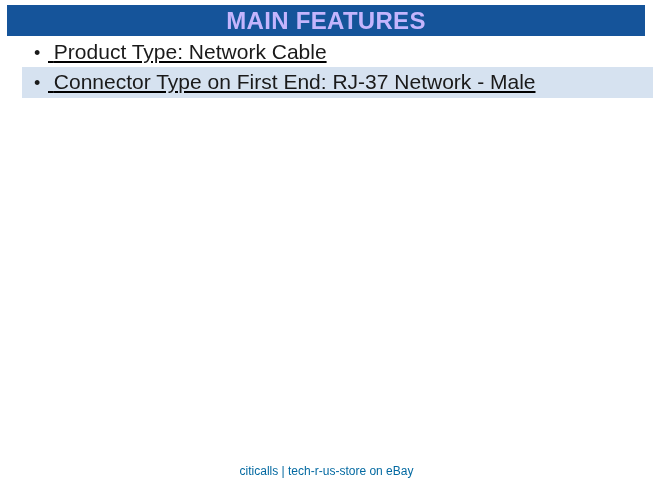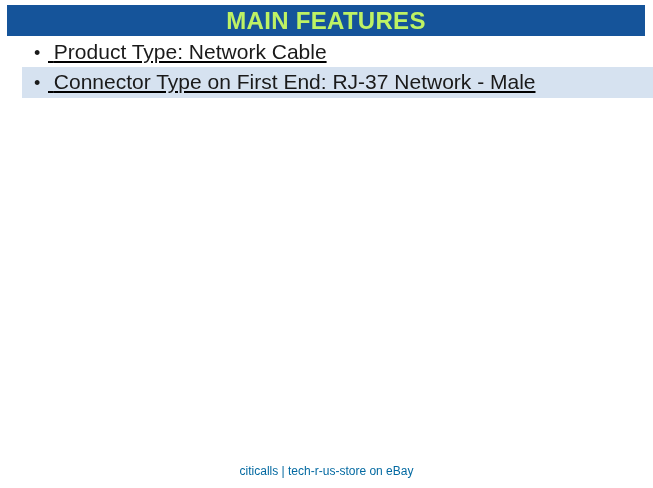--- a/index.html
+++ b/index.html
@@ -21,21 +21,21 @@
     width: 653px;
     height: 488px;
   }
   .features-header {
     position: absolute;
     left: 7px;
     top: 5px;
     width: 638px;
     height: 31px;
     background: #15549a;
-    color: #bef264;
+    color: #c4b5fd;
     text-align: center;
     font-weight: bold;
     font-size: 24px;
     line-height: 31px;
     letter-spacing: 0.3px;
   }
   .features-list {
     position: absolute;
     left: 22px;
     top: 36.5px;

